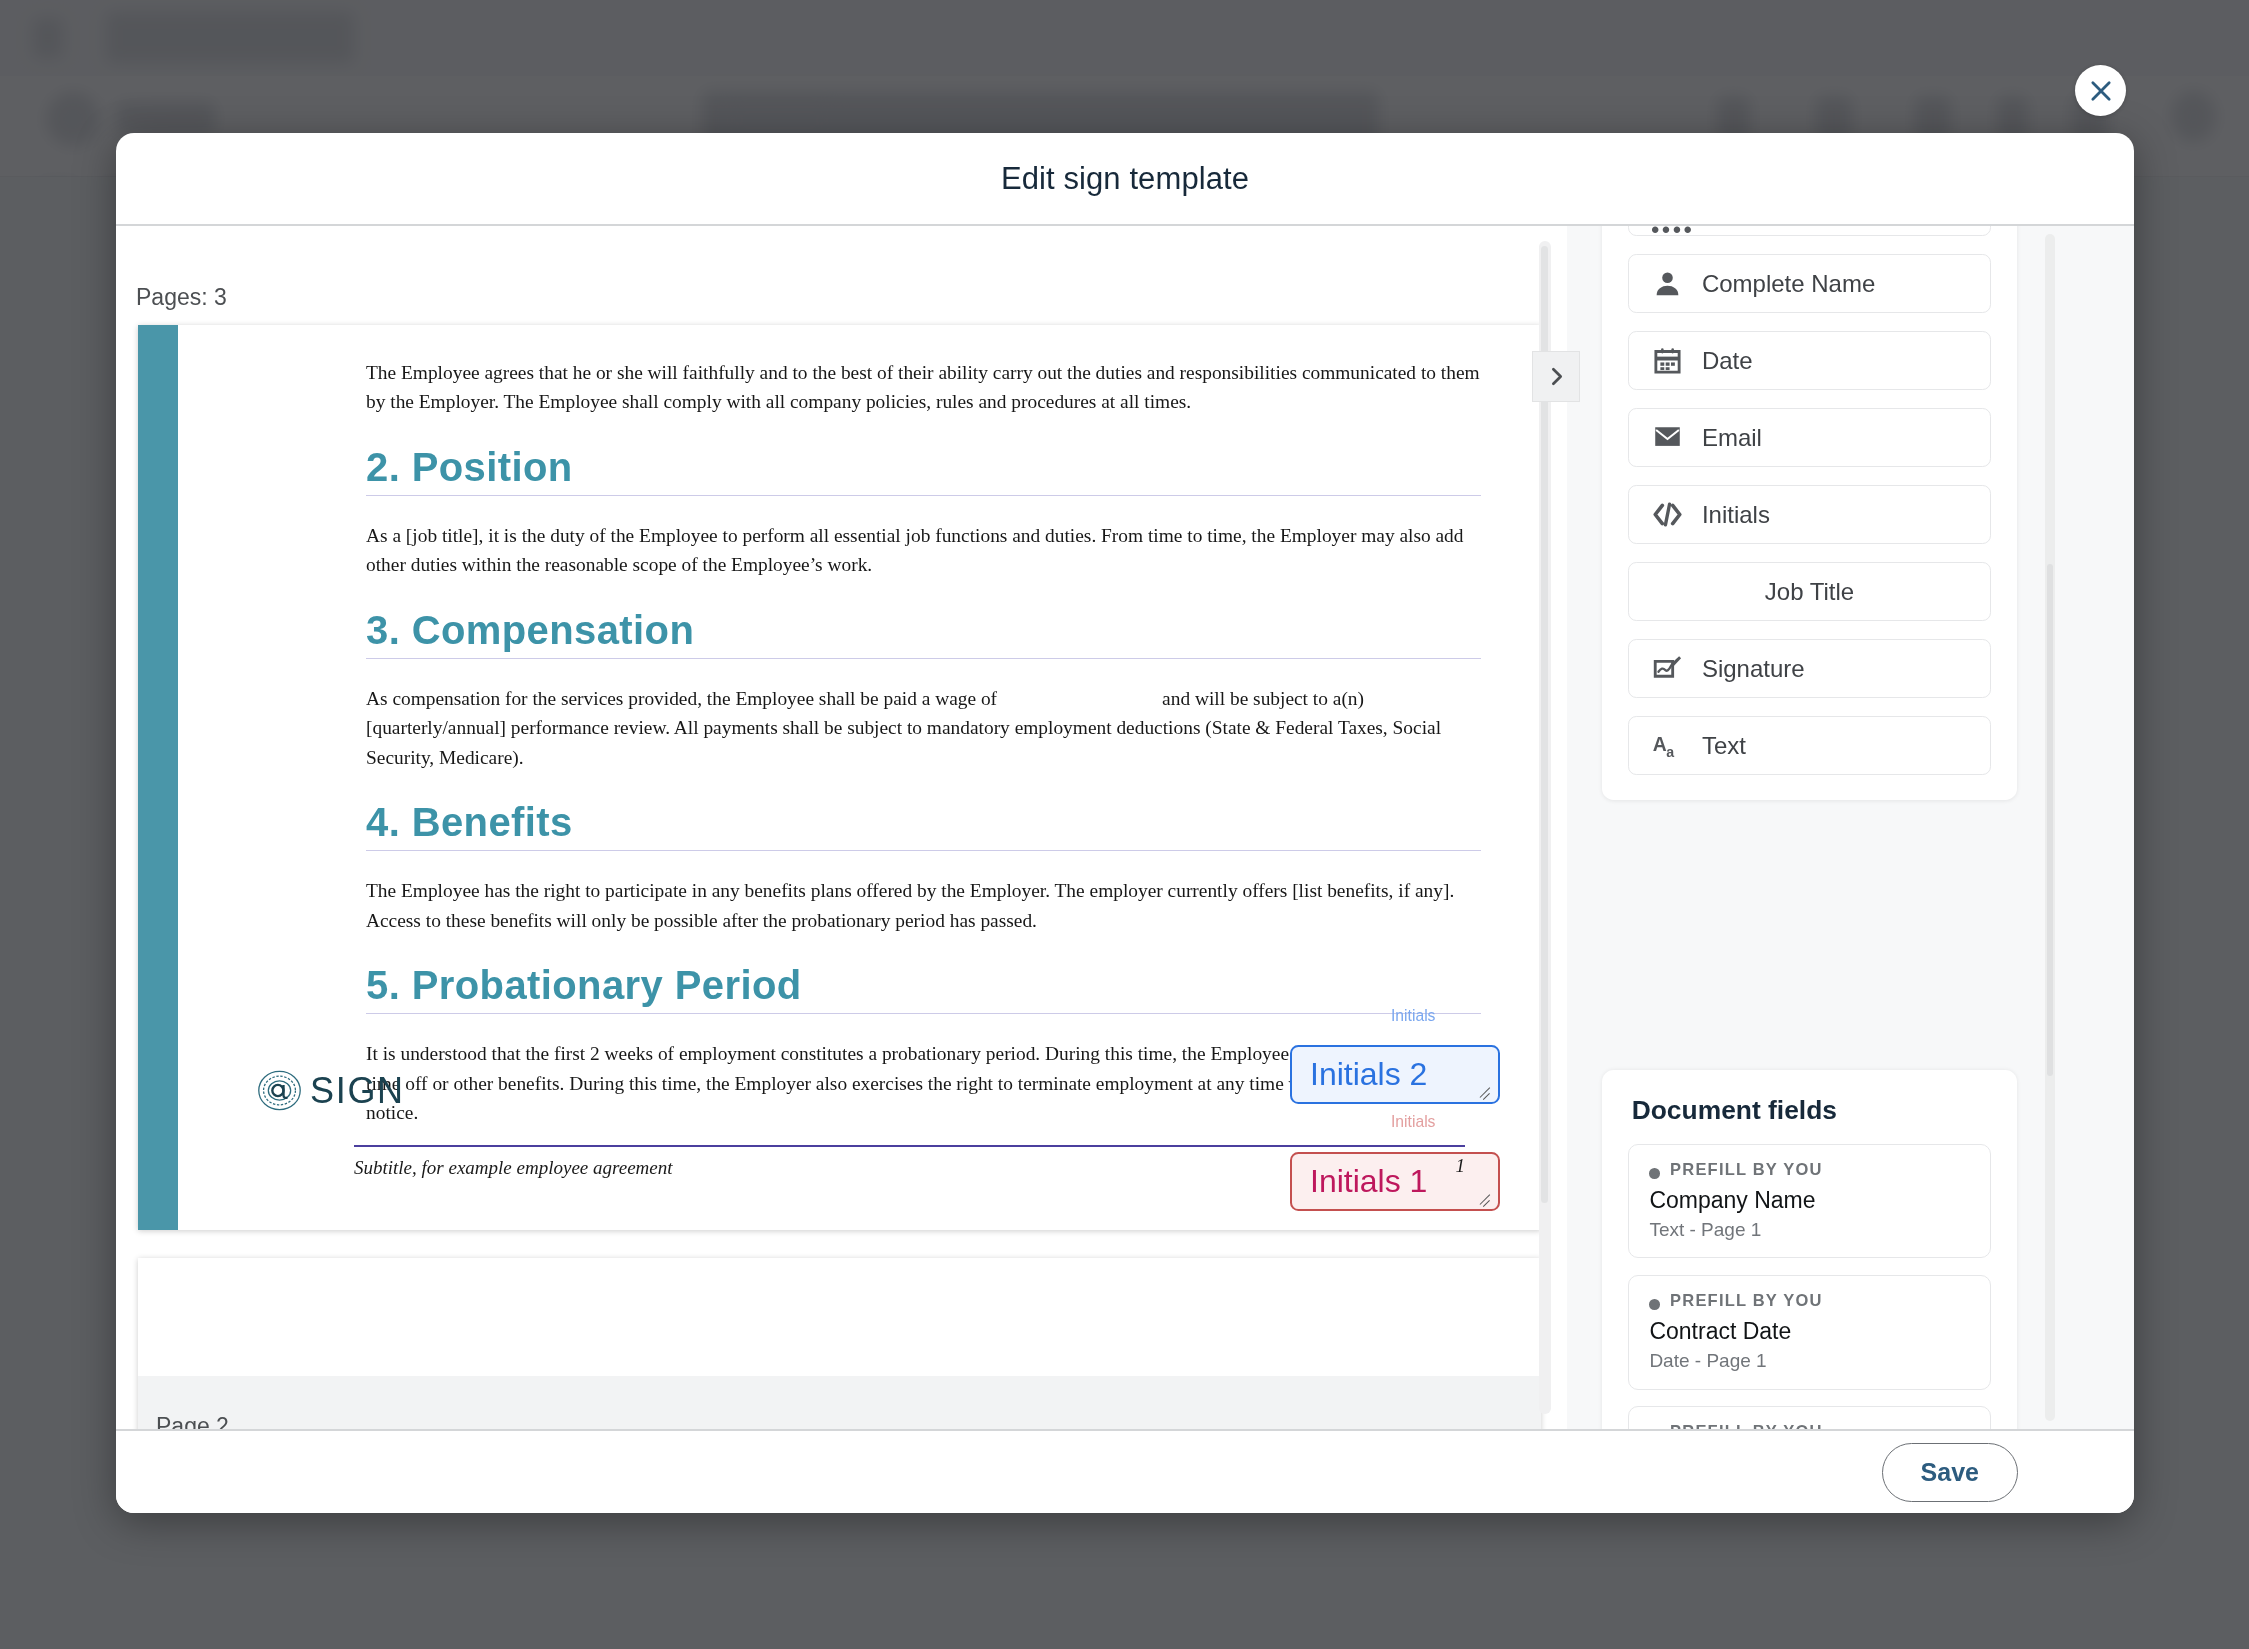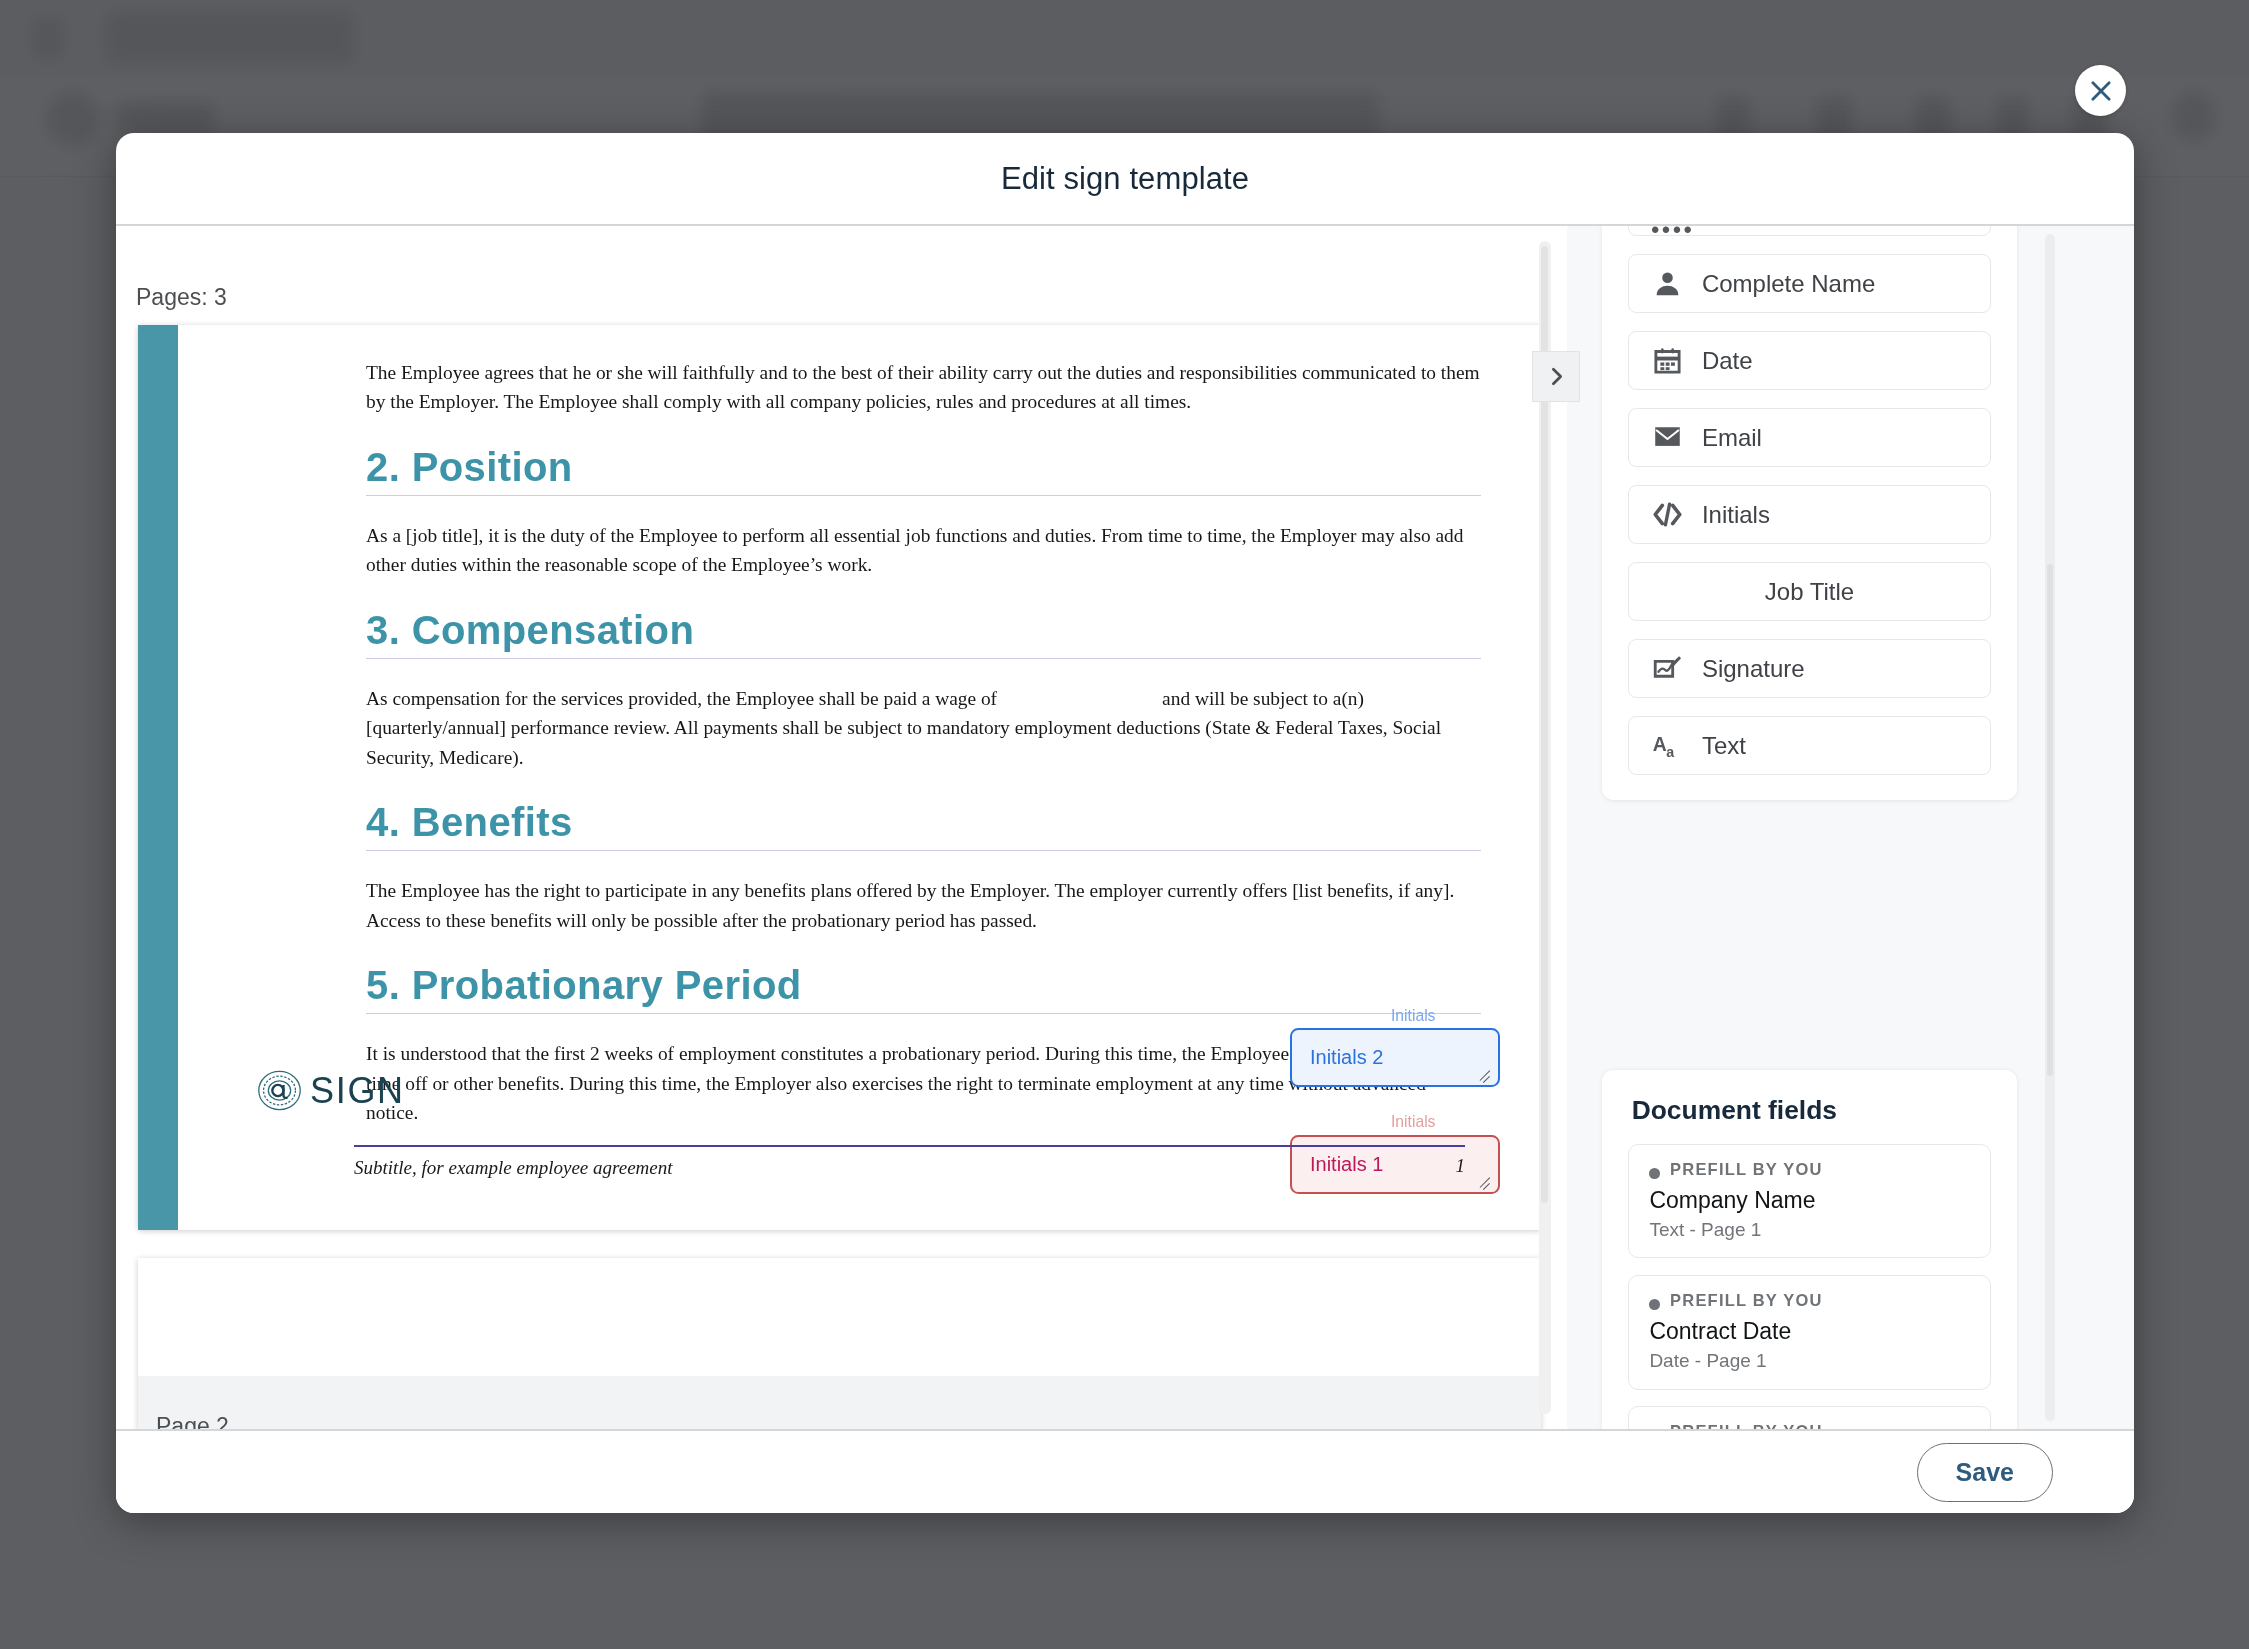--- a/index.html
+++ b/index.html
@@ -44,21 +44,21 @@
     font-size: 31px; color: #17293a; letter-spacing: 0.1px;
   }
   .modal-body {
     position: absolute; left: 0; top: 93px; right: 0; bottom: 84px;
     display: flex; overflow: hidden;
   }
   .modal-footer {
     position: absolute; left: 0; right: 0; bottom: 0; height: 84px;
     border-top: 2.5px solid #d4d6d8;
     display: flex; align-items: center; justify-content: flex-end;
-    padding-right: 81px;
+    padding-right: 116px;
     background: #fff;
   }
   .save-btn {
     border: 1.7px solid #6c7075; background: #ffffff;
     color: #2d5c7f; font-weight: bold; font-size: 25px;
     padding: 14px 38px; border-radius: 30px; cursor: pointer;
     font-family: "Liberation Sans", sans-serif;
   }
 
   
@@ -114,22 +114,23 @@
 
   .wage-gap { display: inline-block; width: 165px; }
 
   
   .field-tag {
     position: absolute; font-size: 15.7px; font-family: "Liberation Sans", sans-serif;
   }
   .field-box {
     position: absolute; border-radius: 8.3px; border: 2.5px solid;
     display: flex; align-items: center; padding-left: 18px;
-    font-size: 20px; font-family: "Liberation Sans", sans-serif;
+    font-size: 32px; font-family: "Liberation Sans", sans-serif;
     cursor: move;
+    margin-top: 17px;
   }
   .resize-handle {
     position: absolute; right: 4.1px; bottom: 2.5px;
     width: 16.5px; height: 16.5px;
   }
   .resize-handle:before, .resize-handle:after {
     content: ""; position: absolute; background: #555;
     height: 1.3px; width: 14px; transform: rotate(-45deg);
     transform-origin: center;
   }

